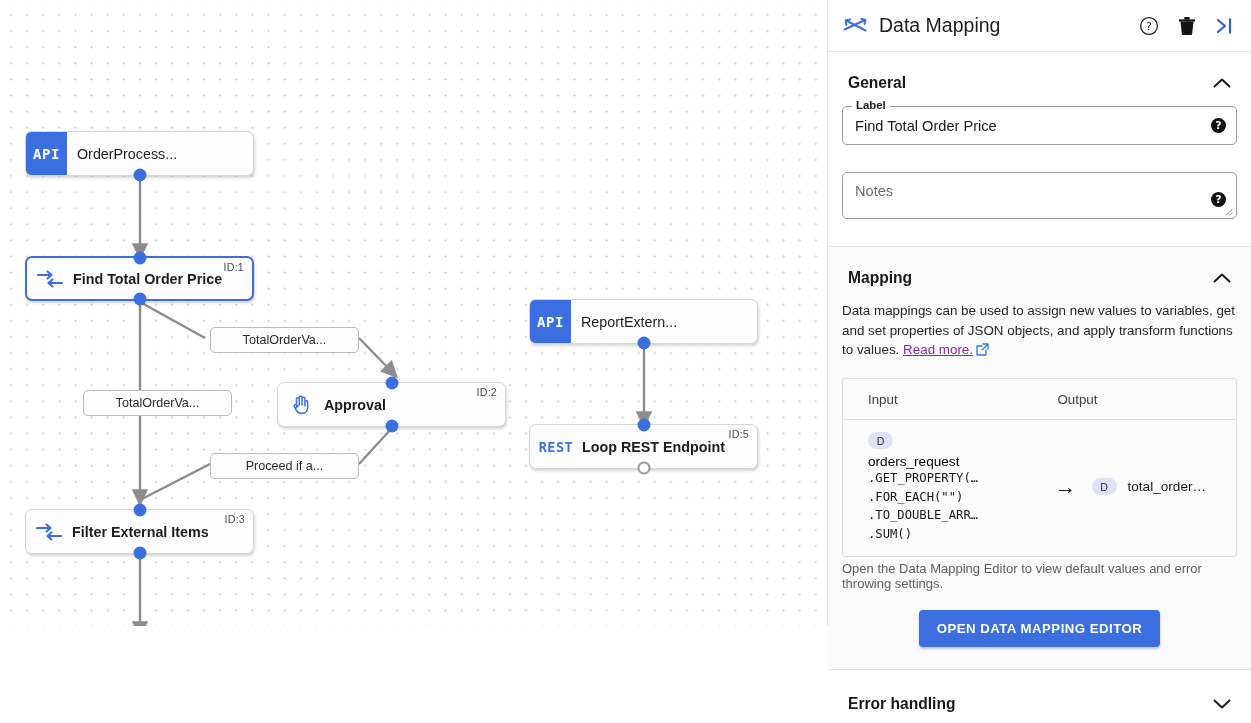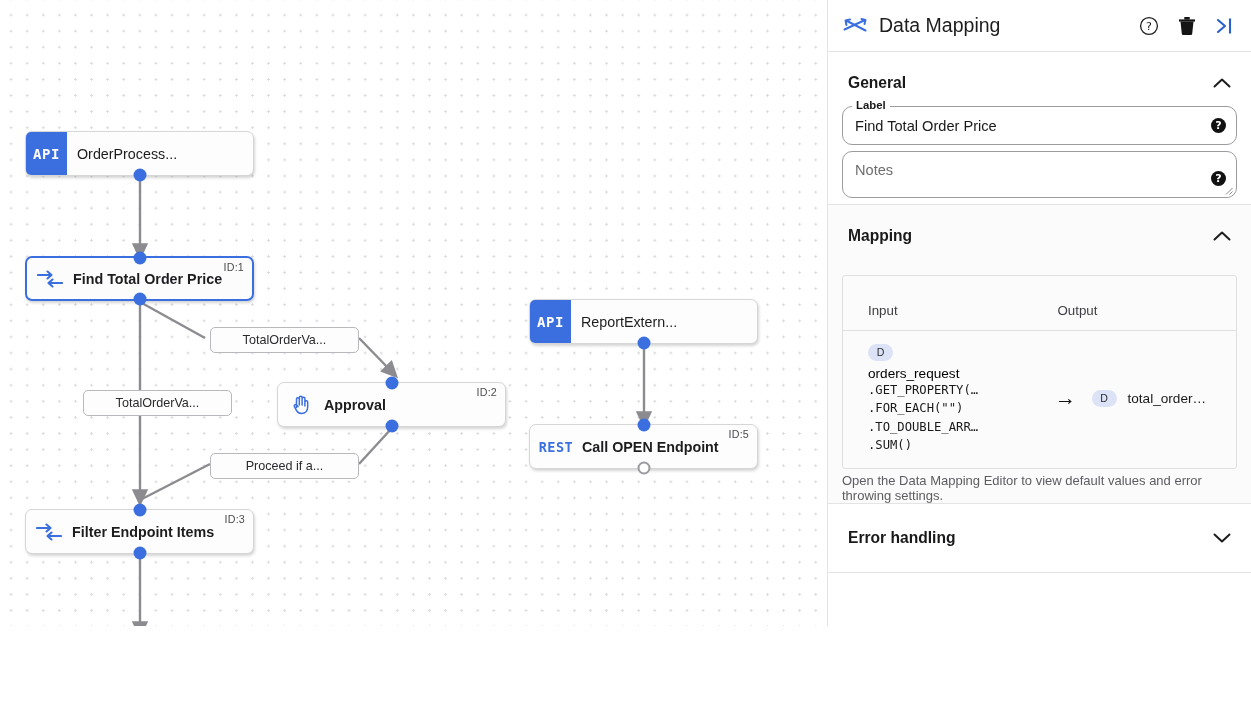--- a/index.html
+++ b/index.html
@@ -129,26 +129,26 @@
   .chev { color: #1d1d1f; display: flex; }
 
   .sec-divider { height: 1px; background: #e4e4e7; }
   .sec-block { background: #fbfbfb; }
   .sec-block.white { background: #ffffff; text-align: center; }
 
   .field-wrap { padding: 0 14px; }
   .outlined {
     position: relative;
     border: 1px solid #9c9c9f;
-    border-radius: 10px;
+    border-radius: 5px;
     background: #fff;
     height: 39px;
     display: flex; align-items: center;
     padding: 0 12px;
-    margin-bottom: 6px;
+    margin-bottom: 27px;
   }
   .outlined .legend {
     position: absolute;
     top: -8px; left: 9px;
     background: #fff;
     padding: 0 4px;
     font-size: 11.4px;
     font-weight: 700;
     color: #19191b;
   }
@@ -181,21 +181,21 @@
   .extlink { display: inline-block; vertical-align: -2px; margin-left: 3px; color: #3b6fe0; }
 
   .map-table {
     margin: 16px 14px 0 14px;
     border: 1px solid #e0e0e3;
     border-radius: 3px;
   }
   .map-thead {
     display: flex;
     border-bottom: 1px solid #e0e0e3;
-    padding: 27px 0 12px 0;
+    padding: 13px 0 12px 0;
   }
   .map-thead .th { font-size: 13.3px; color: #3d3d42; }
   .th.in { padding-left: 25px; width: 50%; }
   .th.out { padding-left: 18px; }
   .map-row { display: flex; align-items: center; padding: 11px 0 13px 0; }
   .map-in { width: 50%; padding-left: 25px; }
   .dbadge {
     display: inline-flex; align-items: center; justify-content: center;
     width: 25px; height: 17px;
     border-radius: 9px;
@@ -289,21 +289,21 @@
       <div class="port b"></div>
     </div>
 
     <div class="node" style="left:25px; top:509px; width:229px; height:45px;">
       <div class="ico">
         <svg width="26" height="18" viewBox="0 0 26 18">
           <path d="M1 5 H14 M10.5 1.5 L14.5 5 L10.5 8.5" stroke="#3b6fe0" stroke-width="2.1" fill="none" stroke-linecap="round" stroke-linejoin="round"></path>
           <path d="M25 13 H12 M15.5 9.5 L11.5 13 L15.5 16.5" stroke="#3b6fe0" stroke-width="2.1" fill="none" stroke-linecap="round" stroke-linejoin="round"></path>
         </svg>
       </div>
-      <div class="title bold">Filter Endpoint Items</div>
+      <div class="title bold">Filter External Items</div>
       <div class="idtag">ID:3</div>
       <div class="port t"></div>
       <div class="port b"></div>
     </div>
 
     <div class="node" style="left:25px; top:634px; width:229px; height:45px;">
       <div class="ico">
         <svg width="28" height="16" viewBox="0 0 28 16">
           <circle cx="8" cy="8" r="5.6" stroke="#3b6fe0" stroke-width="2.1" fill="none"></circle>
           <circle cx="19" cy="8" r="5.6" stroke="#3b6fe0" stroke-width="2.1" fill="none"></circle>
@@ -316,21 +316,21 @@
     </div>
 
     <div class="node" style="left:529px; top:299px; width:229px; height:45px;">
       <div class="badge">API</div>
       <div class="title">ReportExtern...</div>
       <div class="port b"></div>
     </div>
 
     <div class="node" style="left:529px; top:424px; width:229px; height:45px;">
       <div class="badge rest">REST</div>
-      <div class="title bold">Call OPEN Endpoint</div>
+      <div class="title bold">Loop REST Endpoint</div>
       <div class="idtag">ID:5</div>
       <div class="port t"></div>
       <div class="port b bottom-open"></div>
     </div>
 
     <div class="edge-label" style="left:210px; top:327px; width:149px;">TotalOrderVa...</div>
     <div class="edge-label" style="left:83px; top:390px; width:149px;">TotalOrderVa...</div>
     <div class="edge-label" style="left:210px; top:453px; width:149px;">Proceed if a...</div>
   </div>
 
@@ -401,20 +401,29 @@
       <div class="sec-block">
         <div class="section-head">
           <div class="stitle">Mapping</div>
           <div class="chev">
             <svg width="18" height="12" viewBox="0 0 18 12">
                 <path d="M1.5 9.5 L9 2.5 L16.5 9.5" stroke="#1d1d1f" stroke-width="2" fill="none" stroke-linecap="round" stroke-linejoin="round"></path>
               </svg>
           </div>
         </div>
 
+        <div class="desc">
+          <span>Data mappings can be used to assign new values to variables, get and set properties of JSON objects, and apply transform functions to values.</span>
+          <a href="#">Read more.</a><span class="extlink">
+            <svg width="13" height="13" viewBox="0 0 13 13">
+              <path d="M1 3 h5 M1 3 v9 h9 V7" stroke="#3b6fe0" stroke-width="1.3" fill="none" stroke-linecap="round" stroke-linejoin="round"></path>
+              <path d="M7 1 h5 v5 M12 1 L6.3 6.7" stroke="#3b6fe0" stroke-width="1.3" fill="none" stroke-linecap="round" stroke-linejoin="round"></path>
+            </svg>
+          </span>
+        </div>
 
         <div class="map-table">
           <div class="map-thead">
             <div class="th in">Input</div>
             <div class="th out">Output</div>
           </div>
           <div class="map-row">
             <div class="map-in">
               <span class="dbadge">D</span>
               <div class="varname">orders_request</div>
@@ -426,20 +435,23 @@
             <div class="arrow-col">→</div>
             <div class="map-out">
               <span class="dbadge">D</span>
               <span class="oname">total_order…</span>
             </div>
           </div>
         </div>
 
         <div class="hint">Open the Data Mapping Editor to view default values and error throwing settings.</div>
 
+        <div class="btn-row">
+          <button class="btn-primary">OPEN DATA MAPPING EDITOR</button>
+        </div>
       </div>
 
       <div class="sec-divider"></div>
 
       <div class="sec-block white">
         <div class="section-head" style="padding:25px 20px 25px 20px;">
           <div class="stitle">Error handling</div>
           <div class="chev">
             <svg width="18" height="12" viewBox="0 0 18 12">
                 <path d="M1.5 2.5 L9 9.5 L16.5 2.5" stroke="#1d1d1f" stroke-width="2" fill="none" stroke-linecap="round" stroke-linejoin="round"></path>

